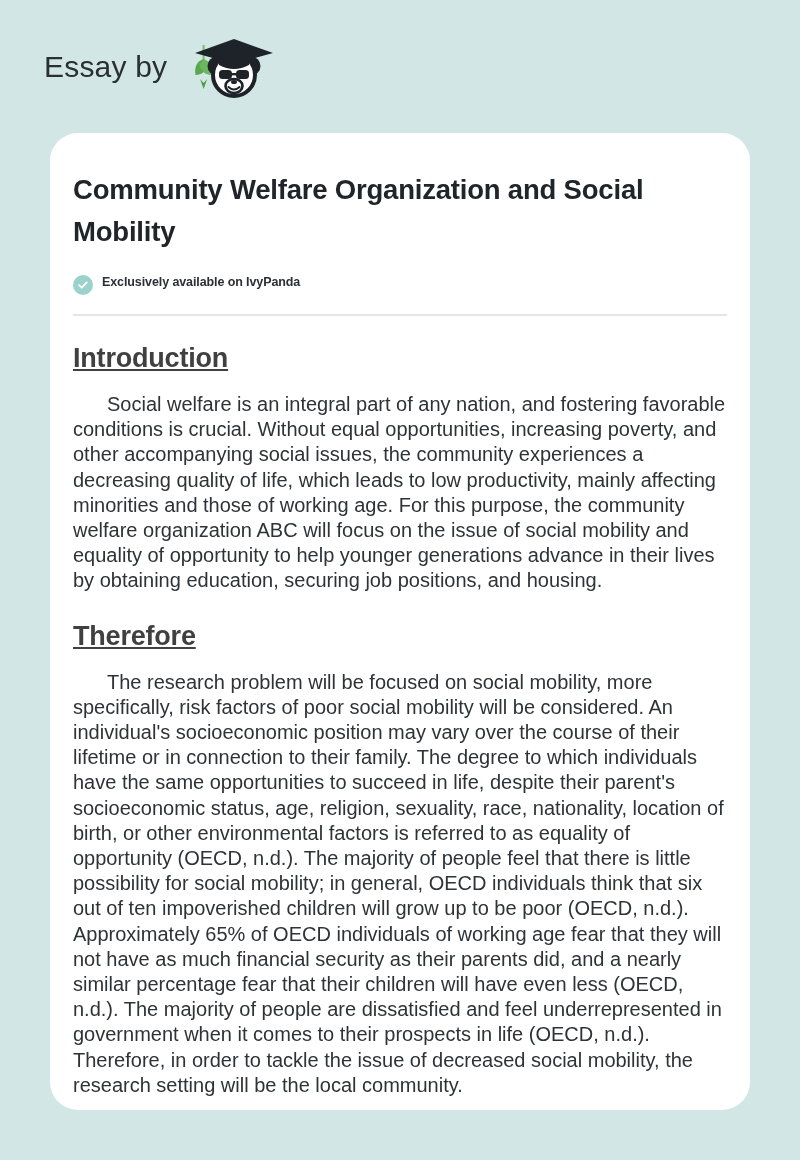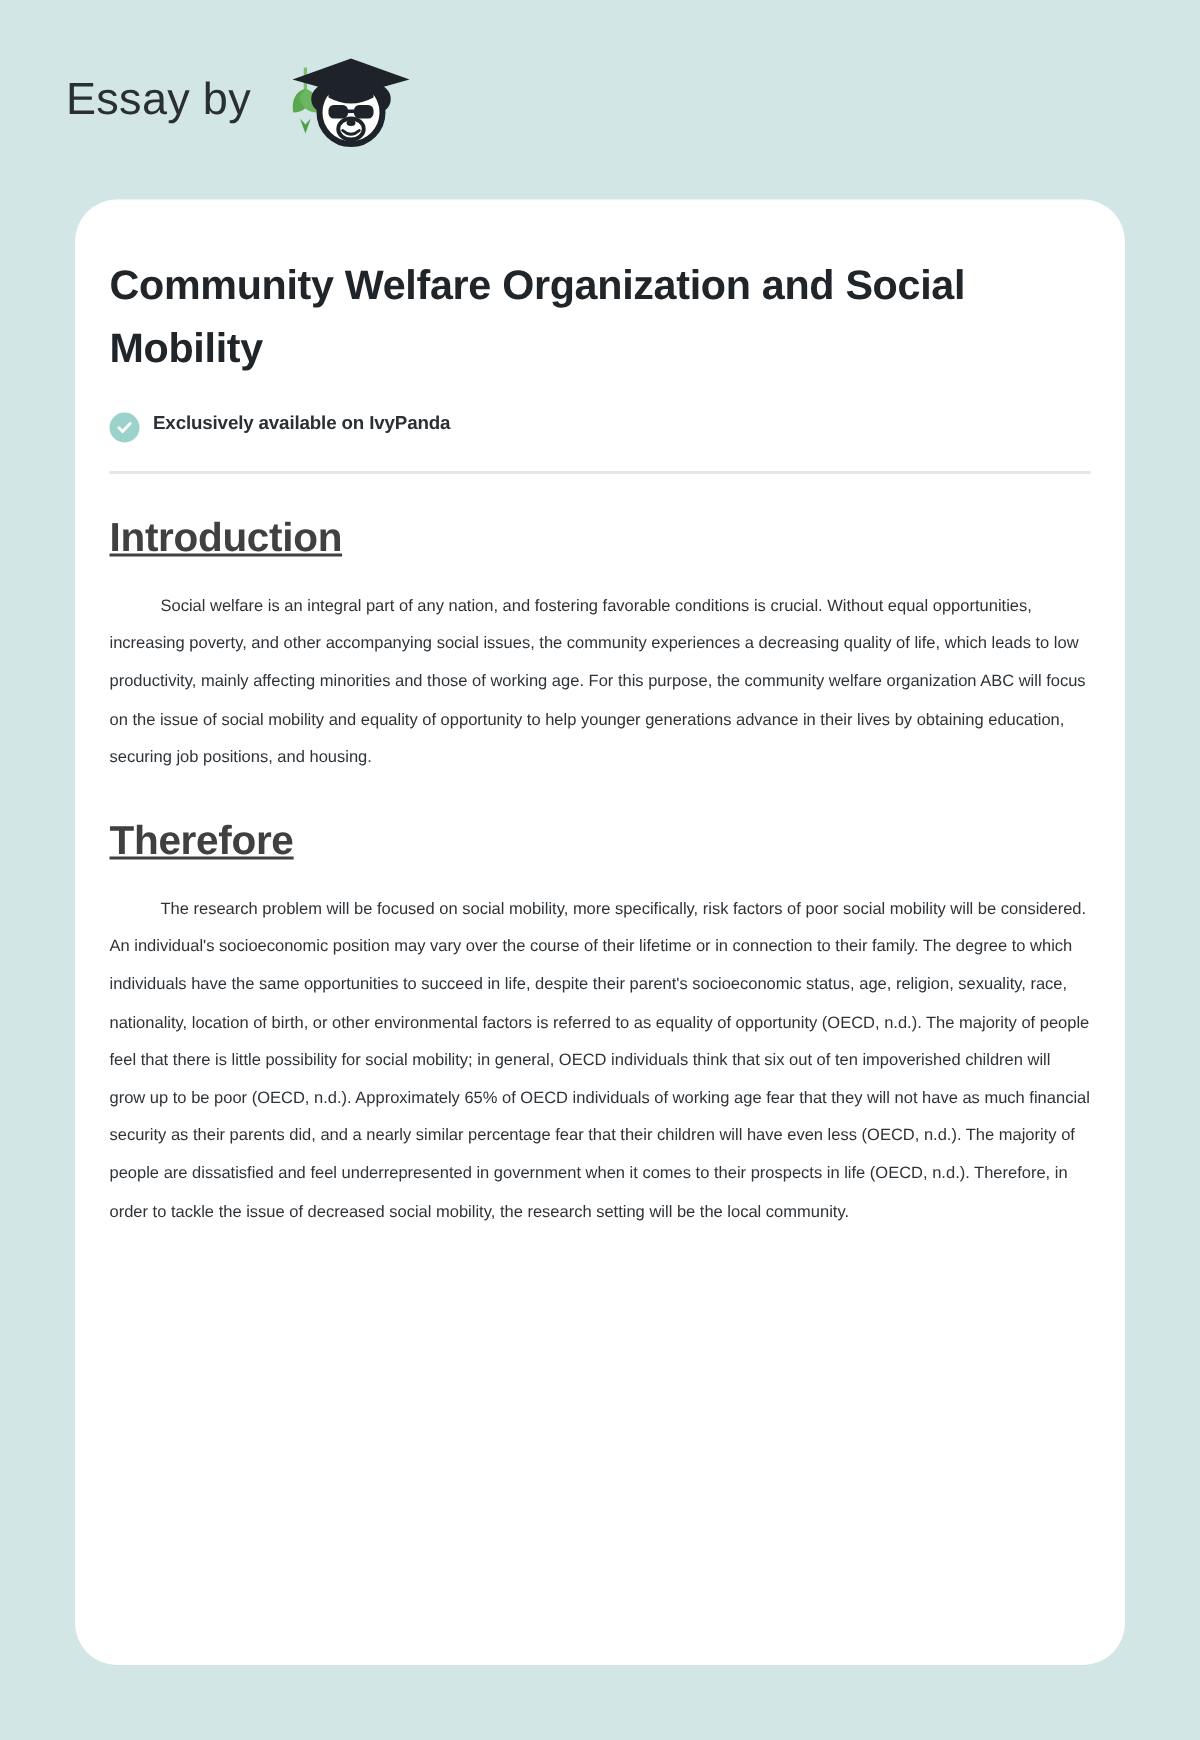--- a/index.html
+++ b/index.html
@@ -112,21 +112,21 @@
   .section-heading {
     font-size: 27px;
     font-weight: bold;
     color: #404040;
     margin: 27px 0 0 0;
     letter-spacing: -0.2px;
     text-decoration: underline;
   }
 
   .body-paragraph {
-    font-size: 11px;
+    font-size: 20px;
     line-height: 25.2px;
     color: #2e3338;
     margin: 18px 0 0 0;
     text-indent: 34px;
     text-align: left;
   }
 </style>
 </head>
 <body>
 

